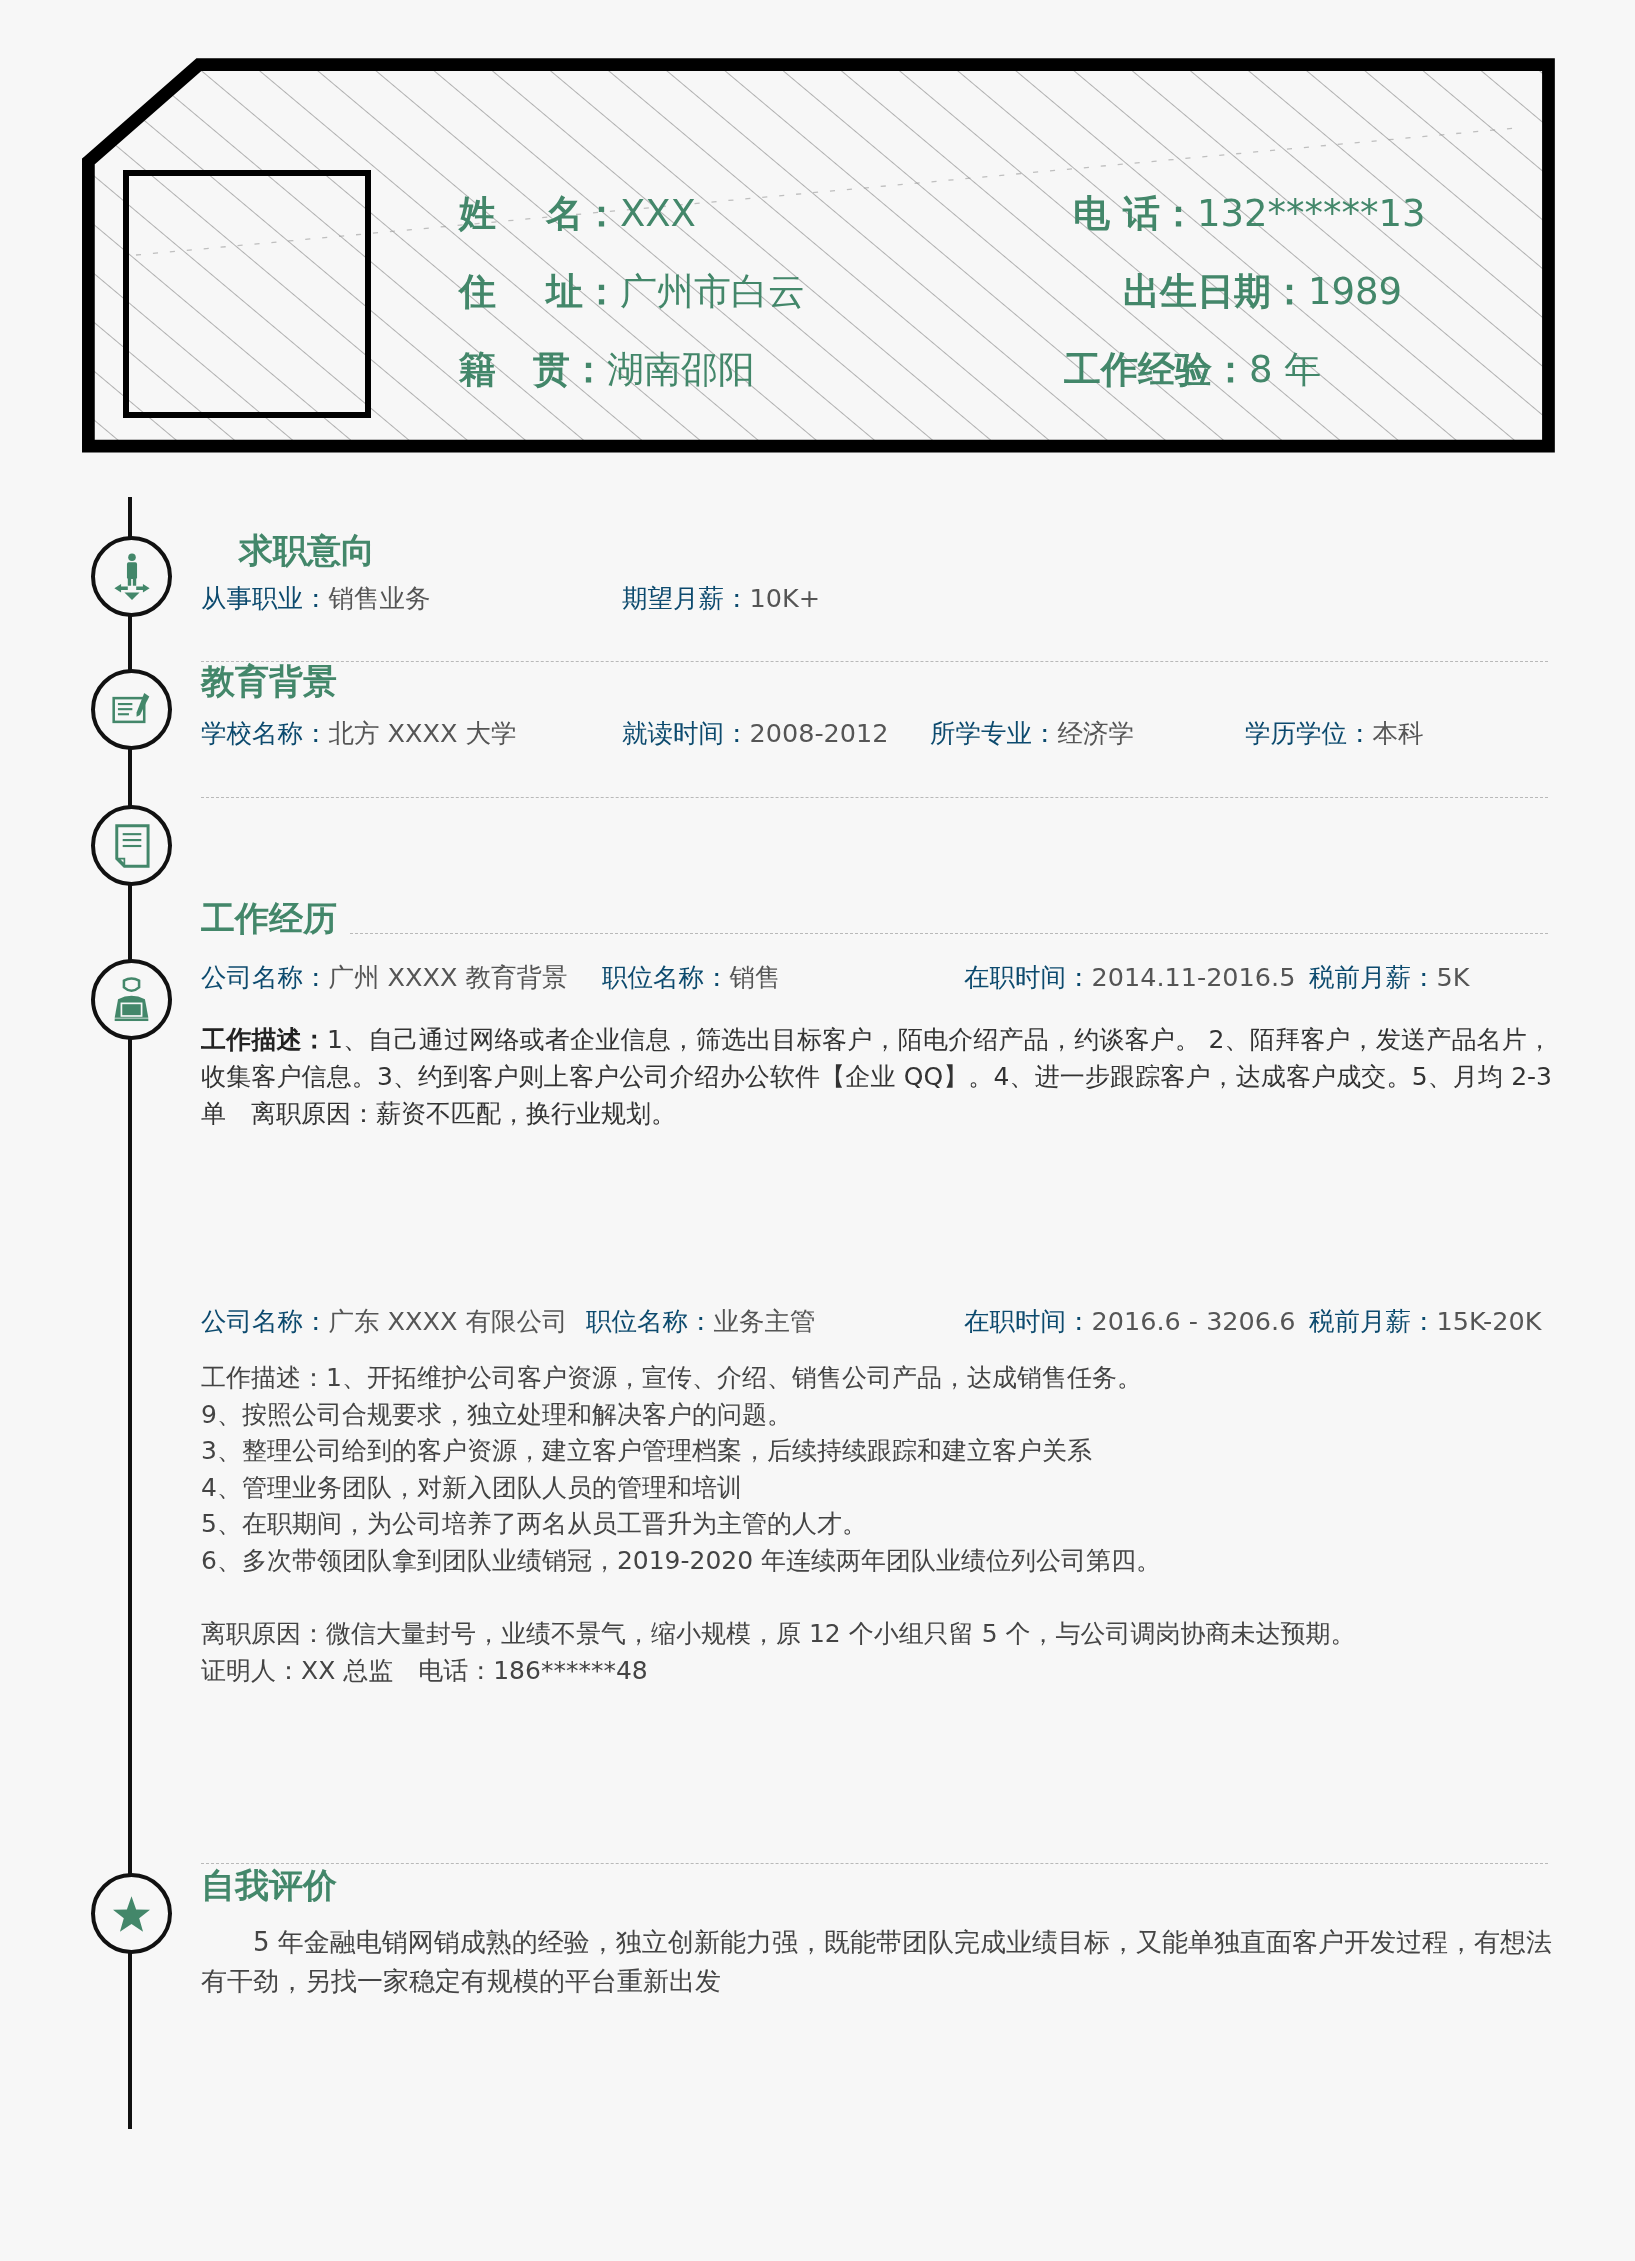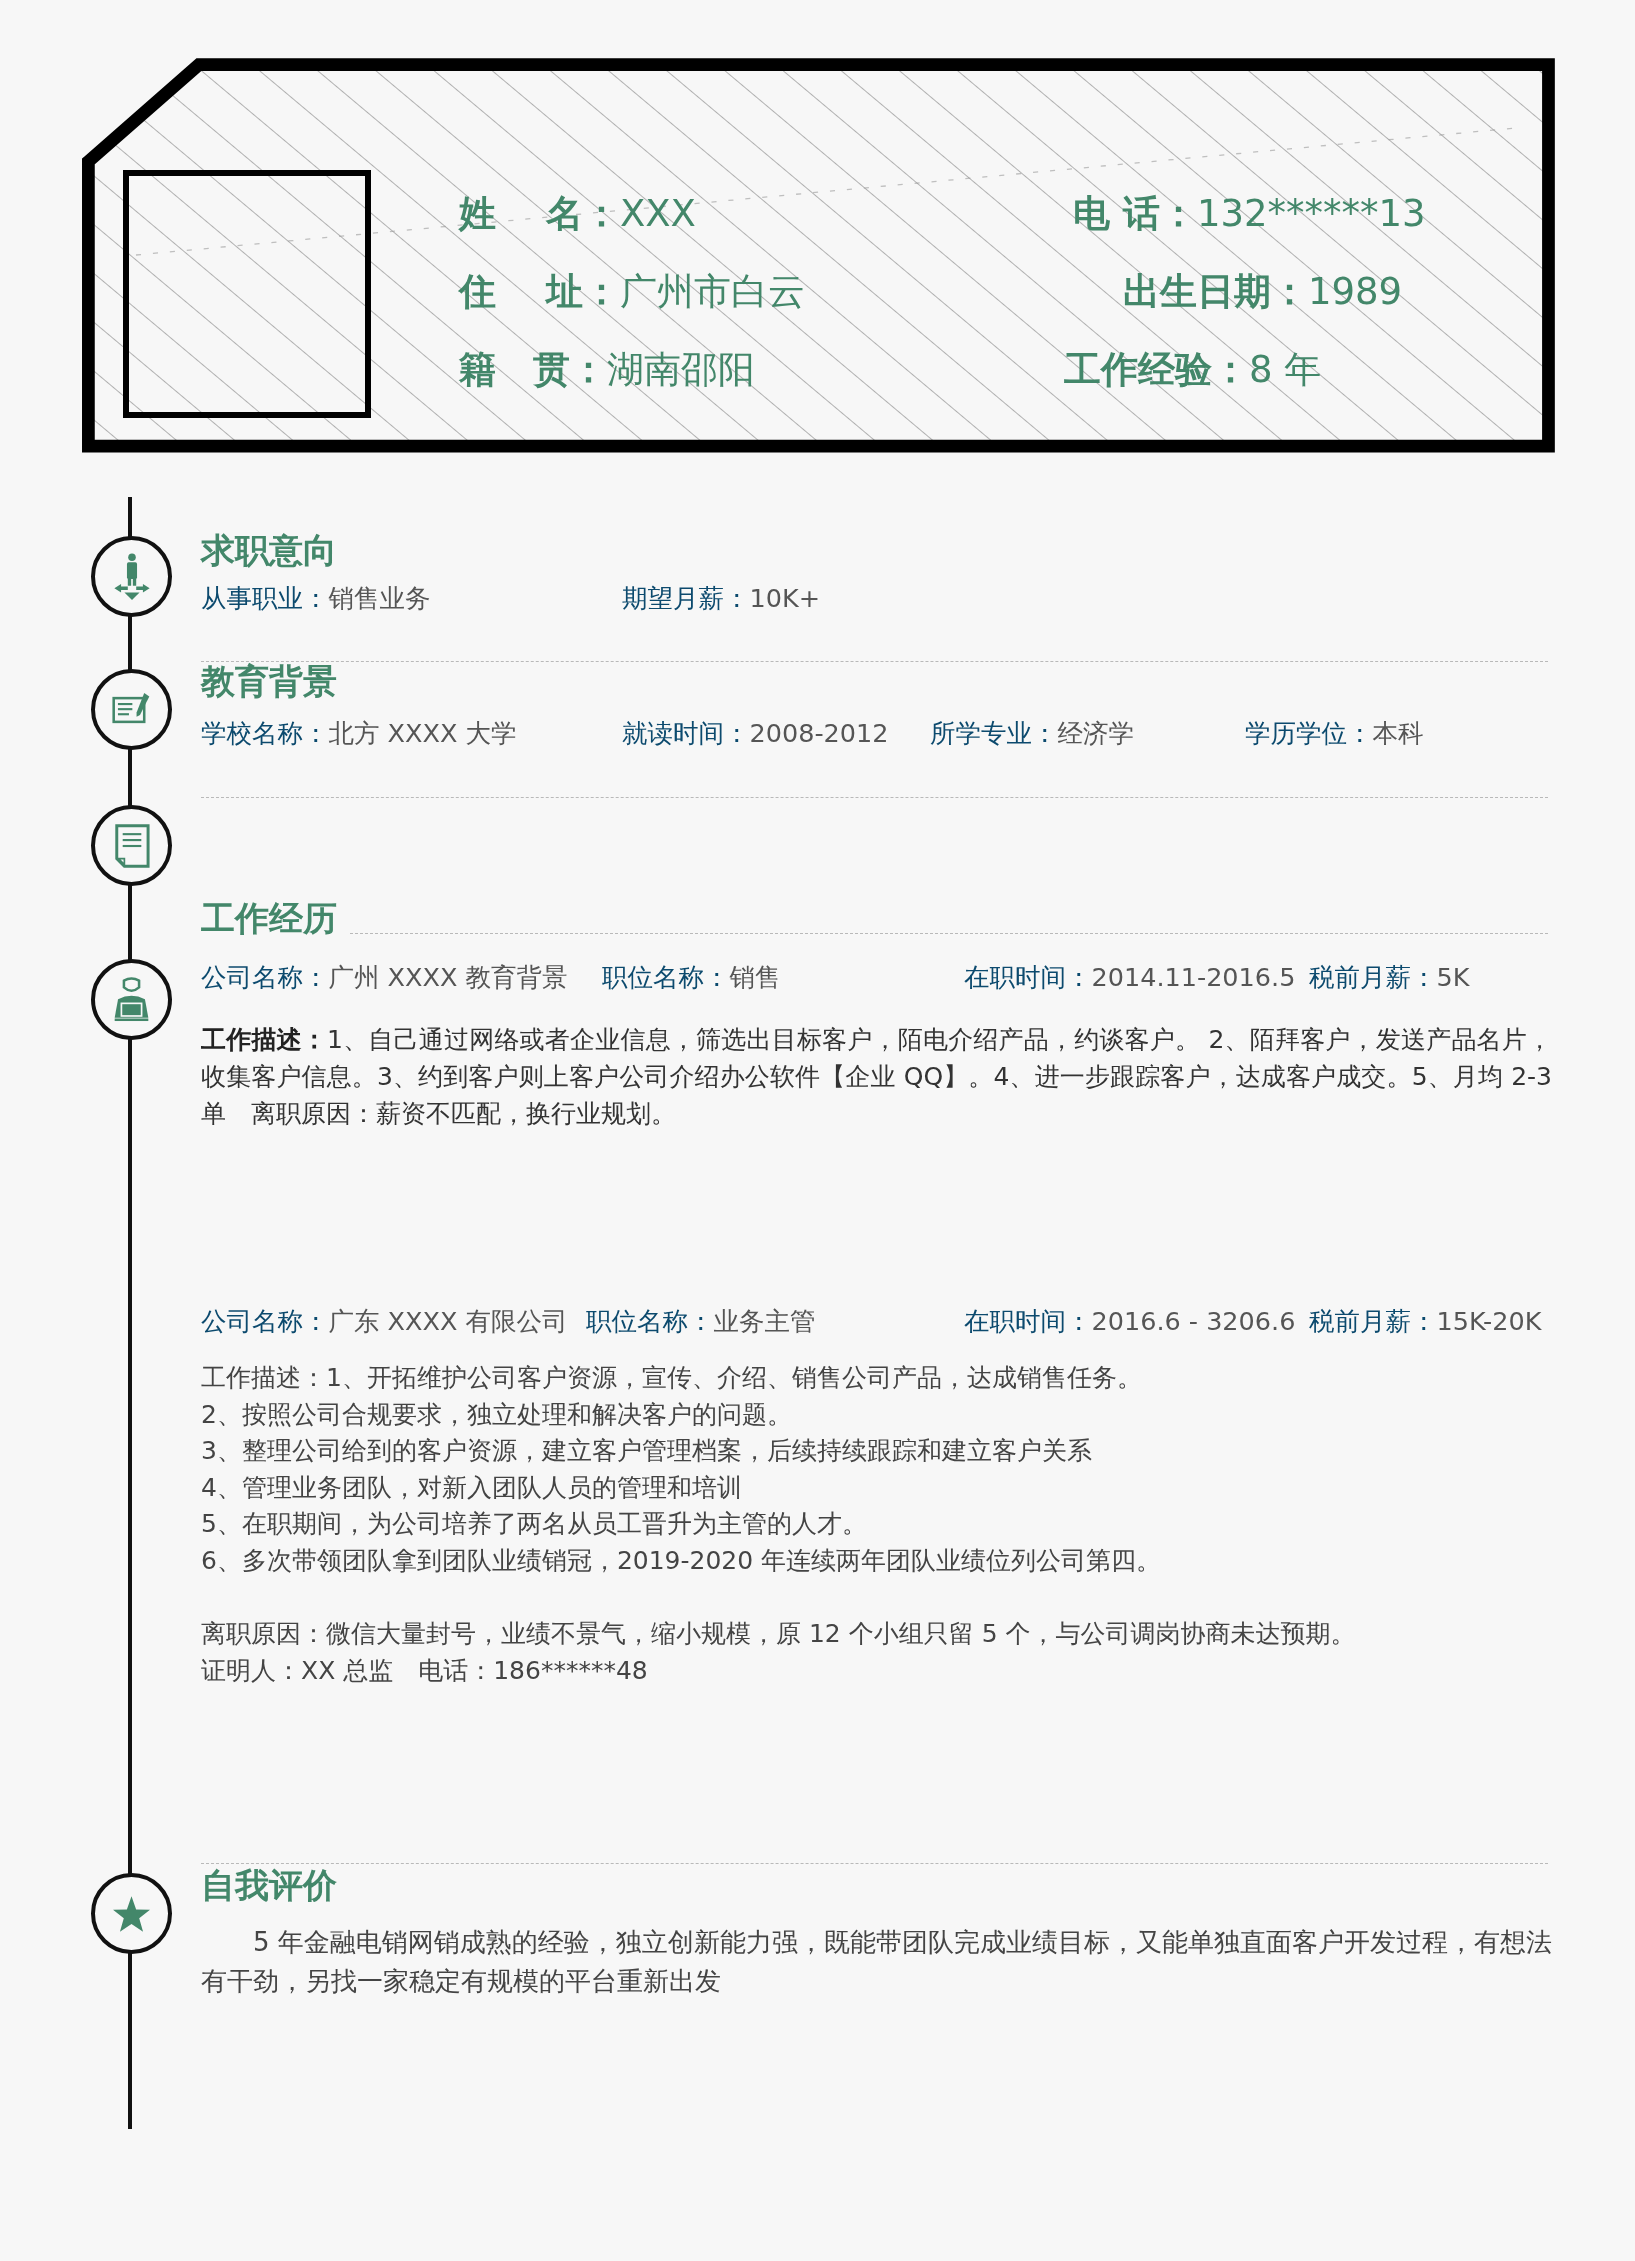--- a/index.html
+++ b/index.html
@@ -113,21 +113,21 @@
     <rect x="2" y="49" width="40" height="3" fill="#43876a"></rect>
   </svg>
 </div>
 
 <div class="tl-circle" style="top:1873px;">
   <svg width="37" height="36" viewBox="0 0 24 23">
     <polygon points="12,0 15,8.5 24,8.8 17,14.3 19.5,23 12,18 4.5,23 7,14.3 0,8.8 9,8.5" fill="#43876a"></polygon>
   </svg>
 </div>
 
-<div class="sec-title" style="top:529px;">求职意向</div>
+<div class="sec-title" style="top:529px;margin-left:38px;">求职意向</div>
 <div class="field" style="left:201px; top:581px;">
   <span class="lbl">从事职业：</span><span>销售业务</span>
 </div>
 <div class="field" style="left:622px; top:581px;">
   <span class="lbl">期望月薪：</span><span>10K+</span>
 </div>
 
 <div class="dash" style="top:661px;"></div>
 
 <div class="sec-title" style="top:660px;">教育背景</div>
@@ -172,21 +172,21 @@
   <span class="lbl">职位名称：</span><span>业务主管</span>
 </div>
 <div class="field" style="left:964px; top:1304px;">
   <span class="lbl">在职时间：</span><span>2016.6 - 3206.6</span>
 </div>
 <div class="field" style="left:1309px; top:1304px;">
   <span class="lbl">税前月薪：</span><span>15K-20K</span>
 </div>
 
 <div class="line" style="top:1361px;text-align:center;">工作描述：1、开拓维护公司客户资源，宣传、介绍、销售公司产品，达成销售任务。</div>
-<div class="line" style="top:1398px;">2、按照公司合规要求，独立处理和解决客户的问题。</div>
+<div class="line" style="top:1398px;">9、按照公司合规要求，独立处理和解决客户的问题。</div>
 <div class="line" style="top:1434px;text-align:center;">3、整理公司给到的客户资源，建立客户管理档案，后续持续跟踪和建立客户关系</div>
 <div class="line" style="top:1471px;">4、管理业务团队，对新入团队人员的管理和培训</div>
 <div class="line" style="top:1507px;">5、在职期间，为公司培养了两名从员工晋升为主管的人才。</div>
 <div class="line" style="top:1544px;">6、多次带领团队拿到团队业绩销冠，2019-2020 年连续两年团队业绩位列公司第四。</div>
 
 <div class="line" style="top:1617px;">离职原因：微信大量封号，业绩不景气，缩小规模，原 12 个小组只留 5 个，与公司调岗协商未达预期。</div>
 <div class="line" style="top:1654px;">证明人：XX 总监　电话：186******48</div>
 
 <div class="dash" style="top:1863px;"></div>
 

